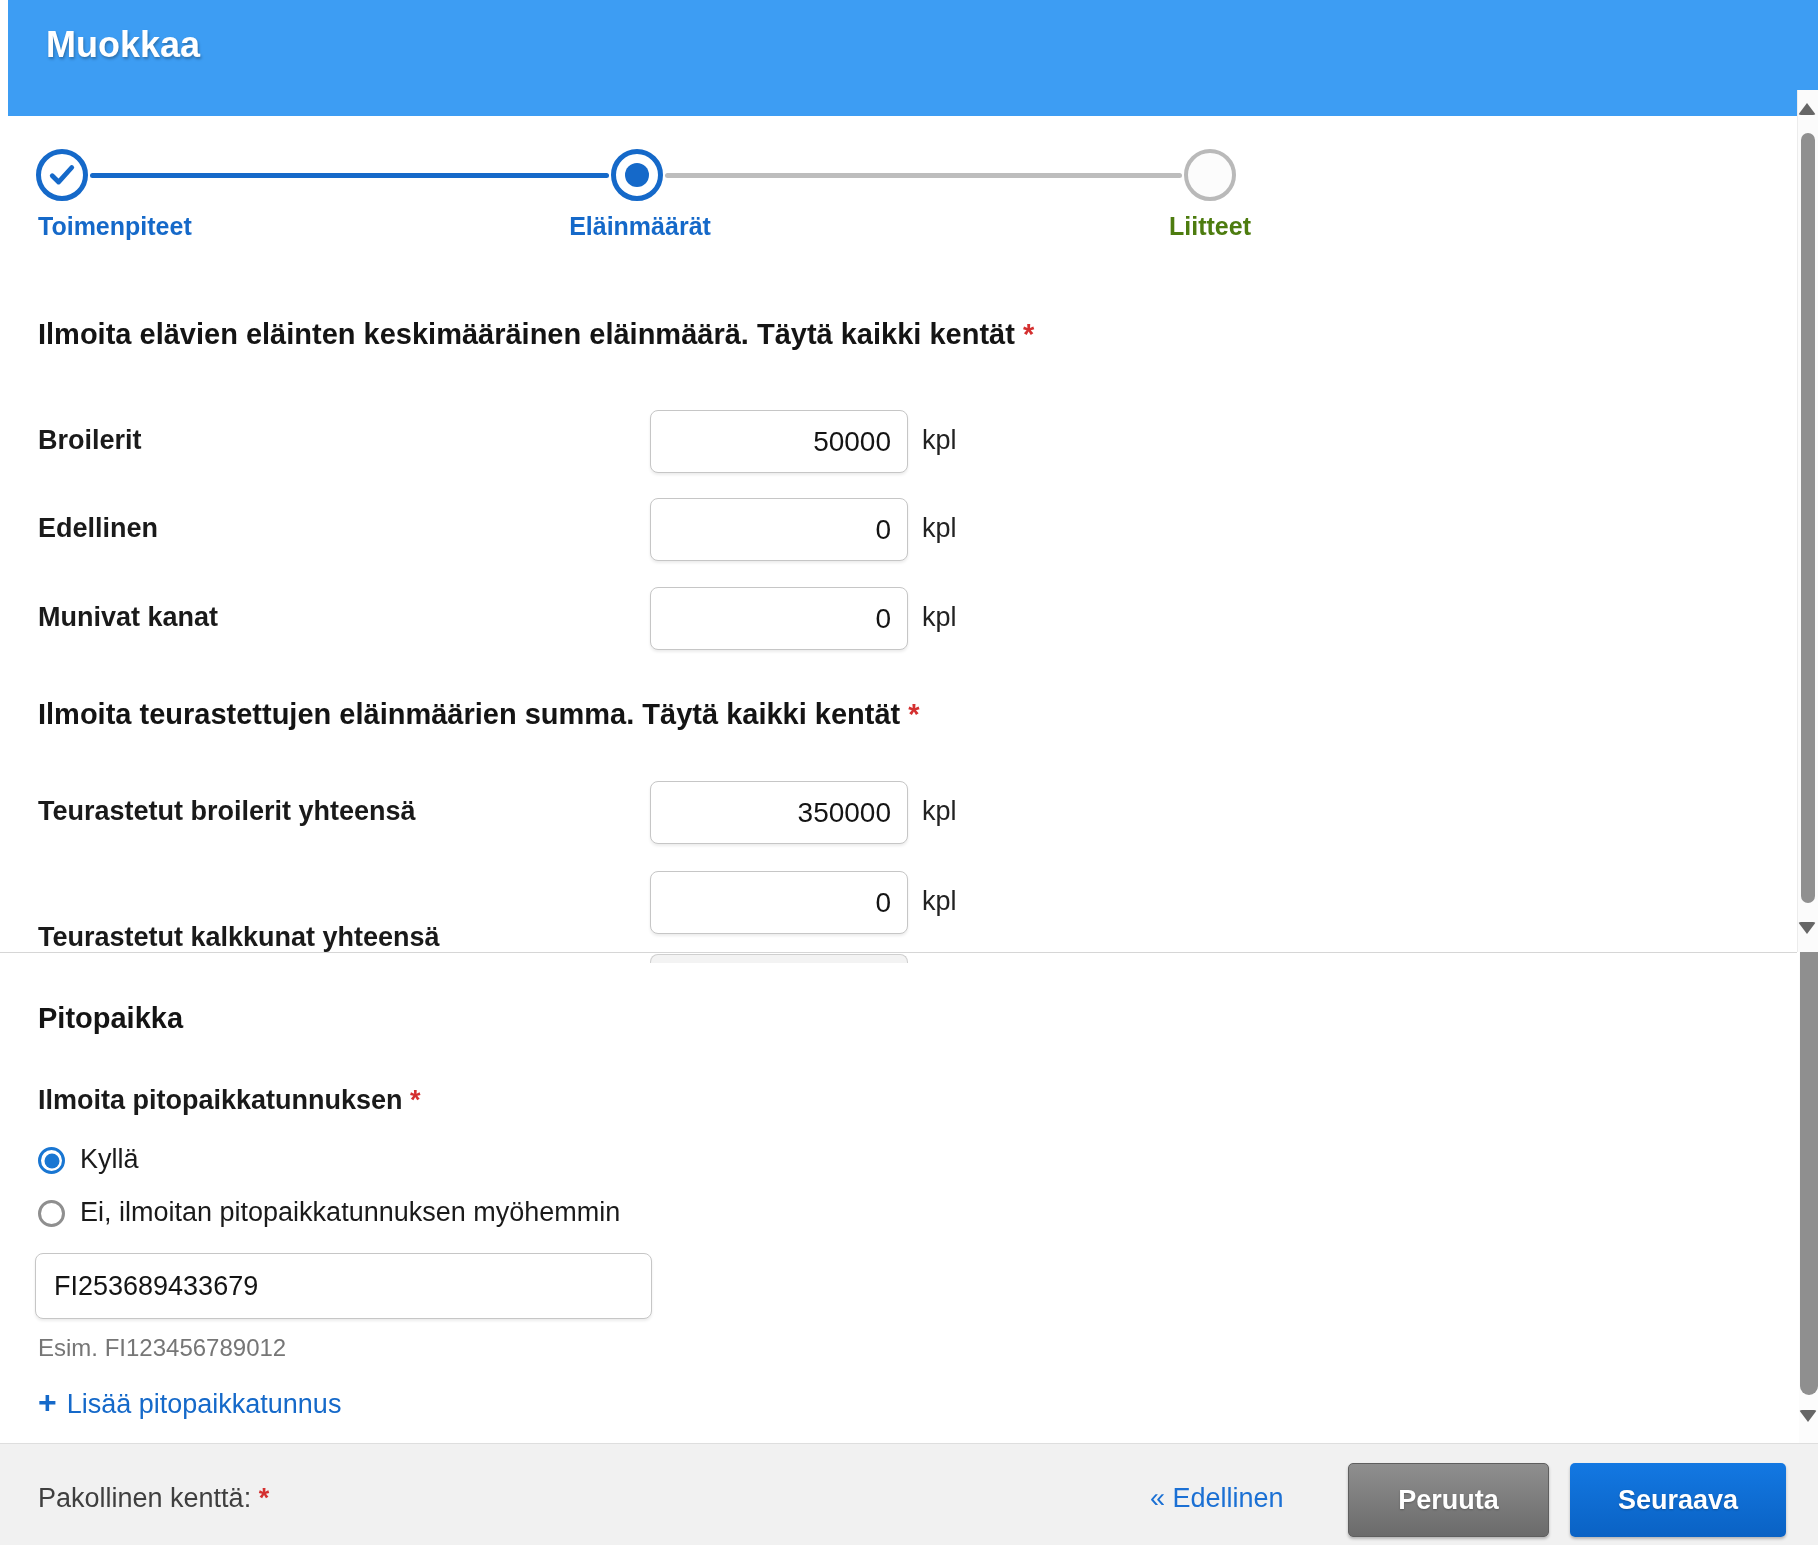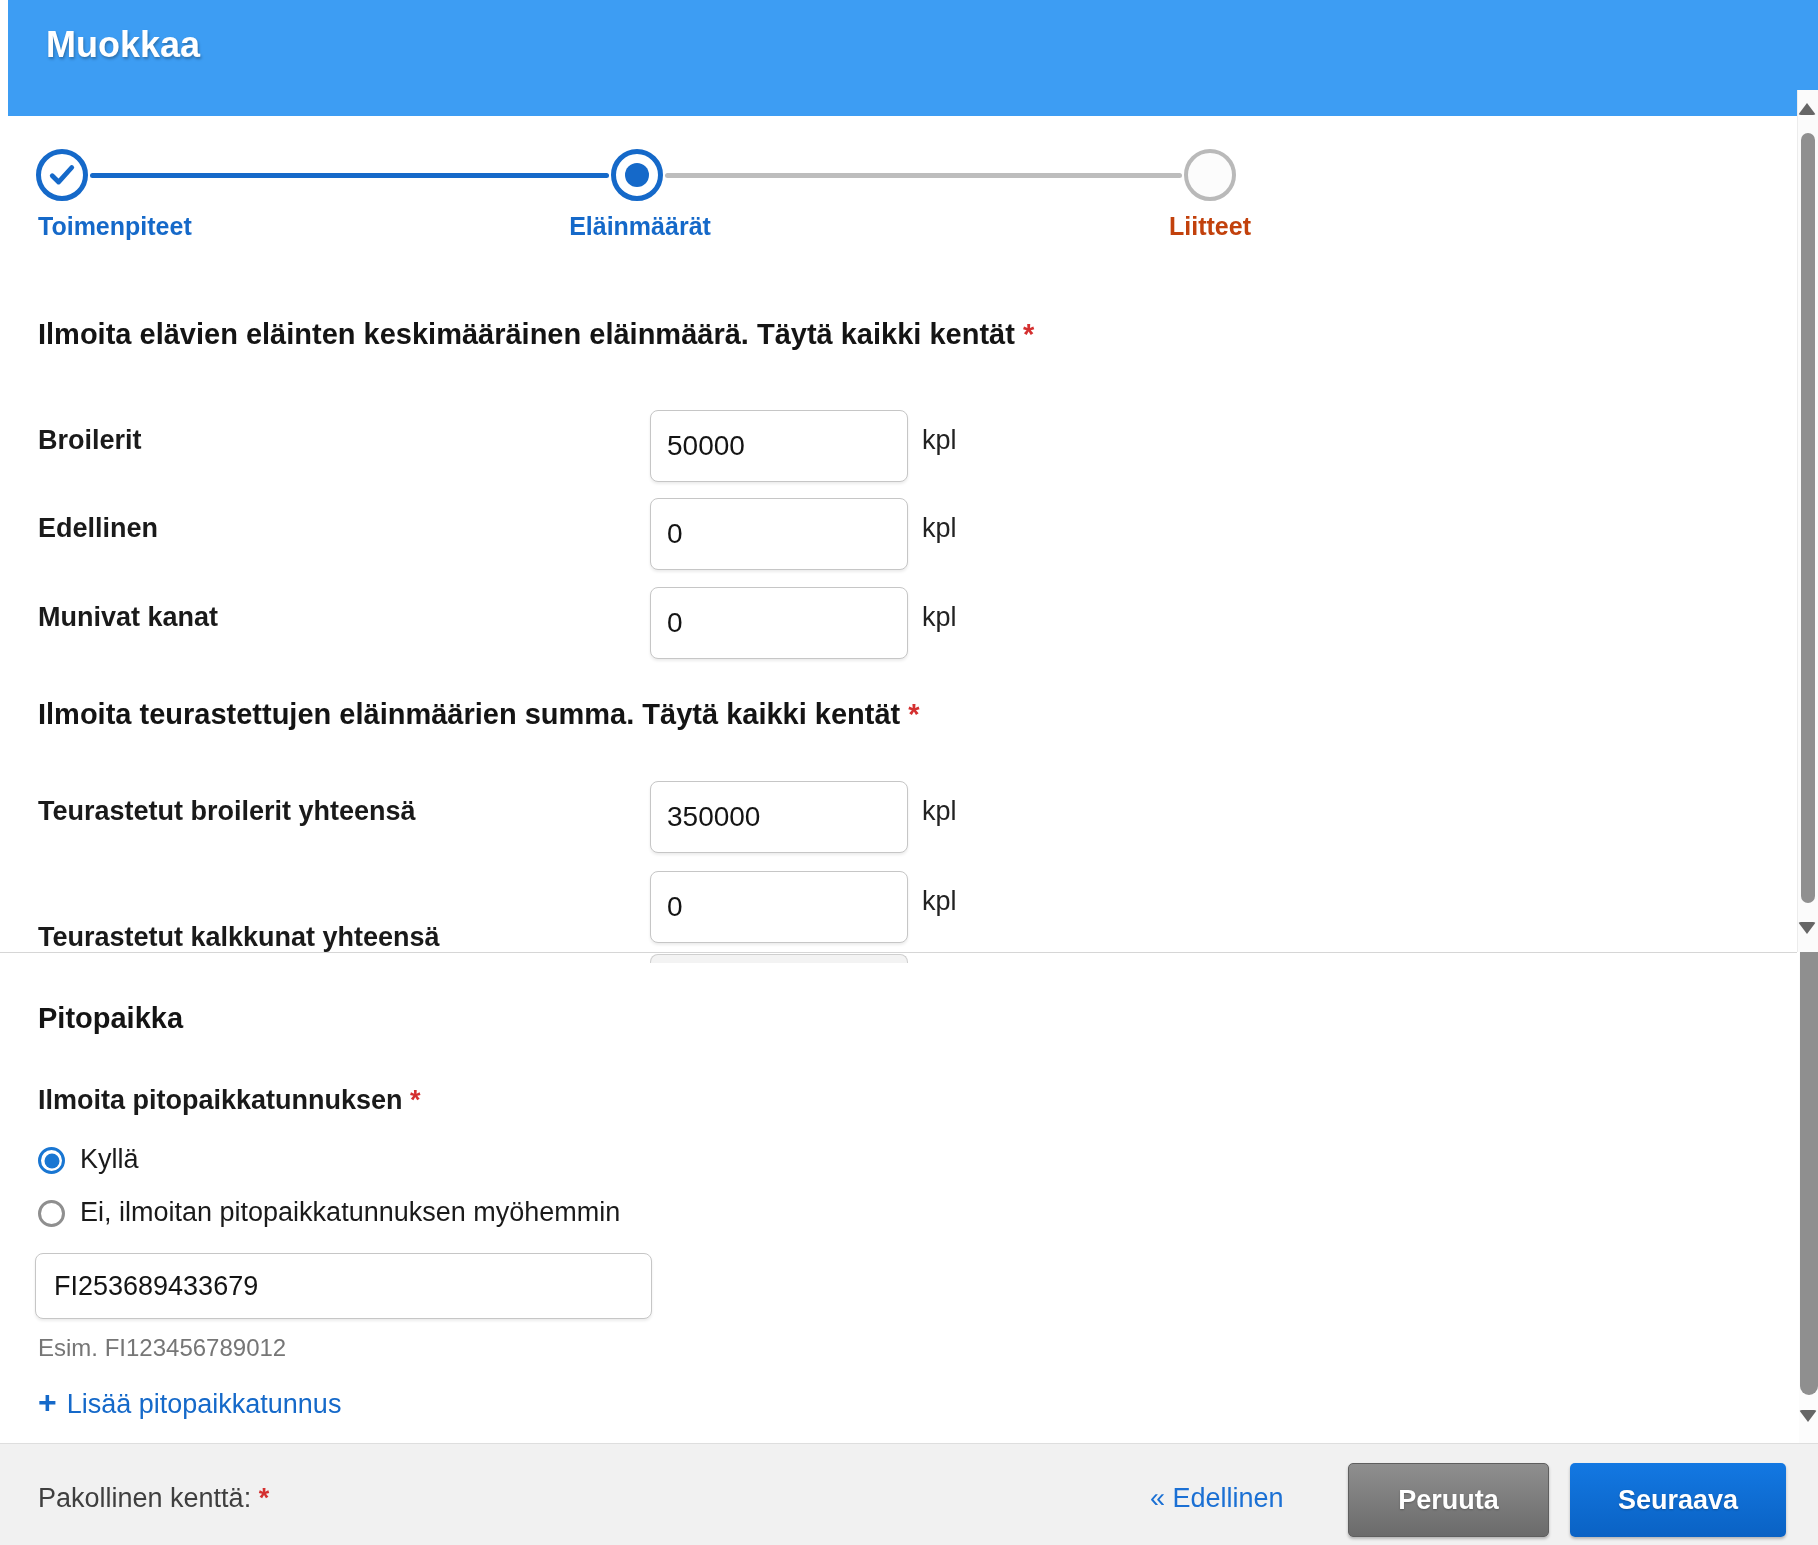--- a/index.html
+++ b/index.html
@@ -35,38 +35,38 @@
   .step-circle.completed { border:5px solid #1569c9; }
   .step-circle.current   { border:5px solid #1569c9; }
   .step-circle.upcoming  { border:4px solid #b9b9b9; background:#fcfcfc; }
   .step-circle svg { position:absolute; left:3px; top:3px; }
   .step-dot {
     position:absolute; left:50%; top:50%; width:24px; height:24px;
     transform:translate(-50%,-50%); border-radius:50%; background:#1569c9;
   }
   .step-label { position:absolute; top:212px; font-size:25px; font-weight:700; white-space:nowrap; }
   .step-label.blue { color:#1569c9;text-align:right; }
-  .step-label.gray { color:#c2410c; }
+  .step-label.gray { color:#4d7c0f; }
   .center-x { transform:translateX(-50%); }
 
   
   .sec-heading {
     position:absolute; left:38px; font-size:29px; font-weight:700; color:#141414;
     white-space:nowrap;
   }
   .req { color:#d43030; font-weight:700; }
   .field-label {
     position:absolute; left:38px; font-size:27px; font-weight:700; color:#1a1a1a;
     white-space:nowrap;
   }
   .num-input {
-    position:absolute; left:650px; width:258px; height:72px;
+    position:absolute; left:650px; width:258px; height:63px;
     border:1px solid #c6c6c6; border-radius:8px; background:#ffffff;
     font-family:"Liberation Sans", sans-serif;
-    font-size:28px; color:#141414; padding:0 16px;
+    font-size:28px; color:#141414; text-align:right; padding:0 16px;
     box-shadow:0 2px 3px rgba(0,0,0,.08);
     outline:none;
   }
   .unit { position:absolute; left:922px; font-size:27px; color:#222222; }
 
   .input-sliver {
     position:absolute; left:650px; top:954px; width:258px; height:9px;
     border:1px solid #cfcfcf; border-bottom:none; border-radius:8px 8px 0 0;
     background:#f3f3f3;
   }

